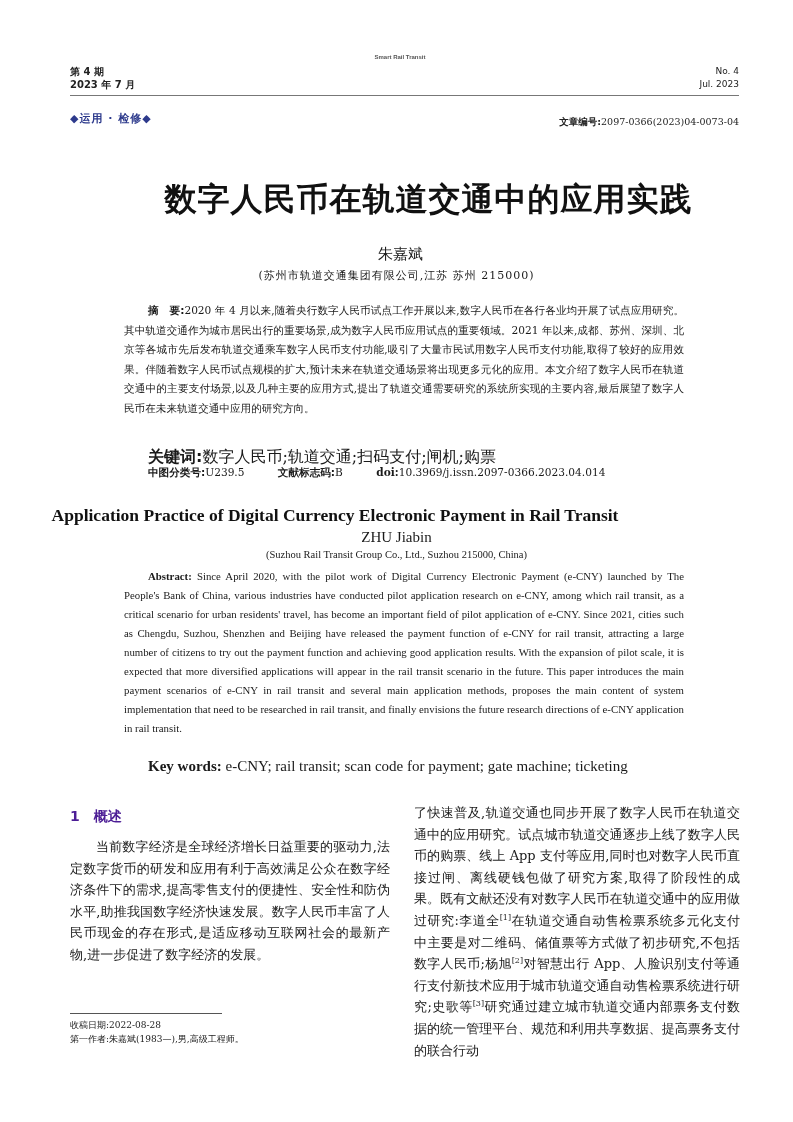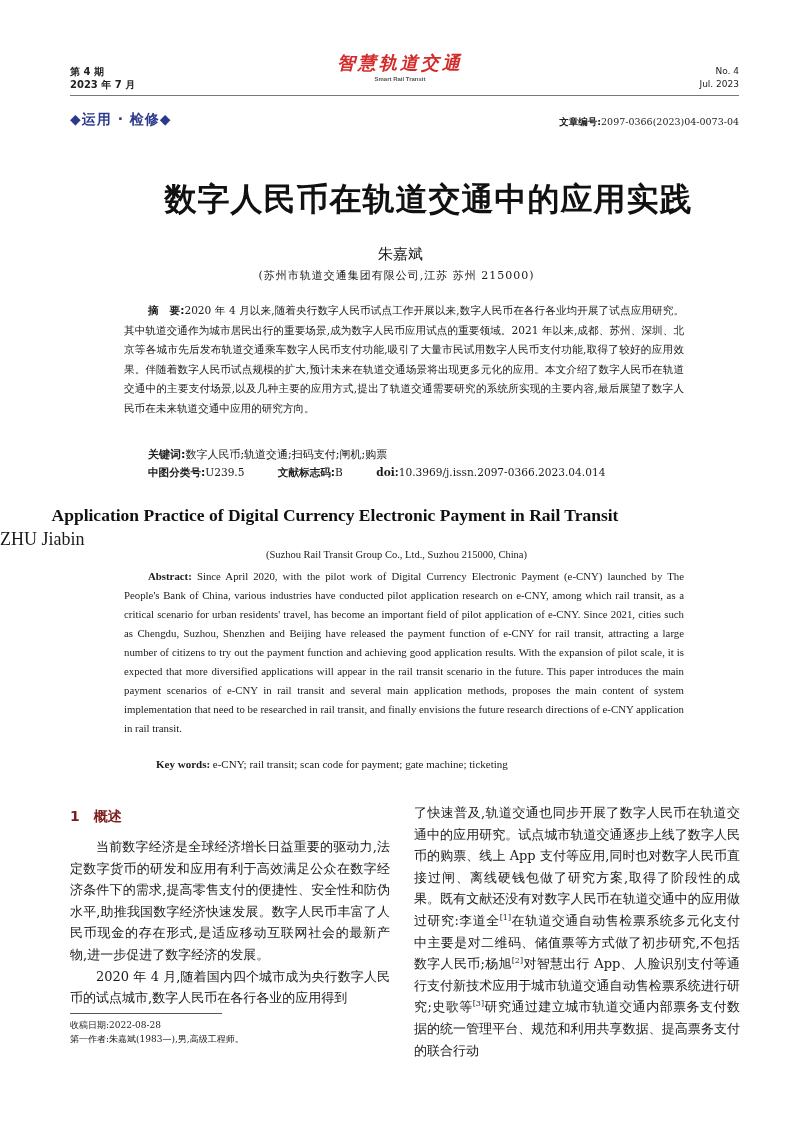--- a/index.html
+++ b/index.html
@@ -11,69 +11,68 @@
   .hdr-left { left: 70px; top: 65px; font-family: "DejaVu Sans", "Liberation Sans", sans-serif;
               font-size: 10px; line-height: 13px; font-weight: bold; color: #222; }
   .hdr-right { right: 54px; top: 65px; text-align: right; font-family: "DejaVu Sans", "Liberation Sans", sans-serif;
                font-size: 9px; line-height: 13px; color: #222; }
   .logo { left: 300px; top: 52px; width: 200px; text-align: center; }
   .logo-cn { font-family: "DejaVu Serif", serif; font-style: italic; font-weight: bold;
              color: #d42a2a; font-size: 18px; letter-spacing: 3px; line-height: 22px; }
   .logo-en { font-family: "Liberation Sans", sans-serif; font-weight: bold; font-size: 6px; color: #555; margin-top: 2px; }
   .hdr-rule { left: 70px; right: 54px; top: 95px; height: 0; border-top: 1.5px solid #777; }
 
-  .column-label { left: 70px; top: 111px; font-family: "DejaVu Sans", sans-serif; font-size: 14px;
+  .column-label { left: 70px; top: 111px; font-family: "DejaVu Sans", sans-serif; font-size: 11px;
                   color: #2d3a8c; font-weight: bold; letter-spacing: 1px; }
   .article-no { right: 54px; top: 116px; font-size: 9.5px; color: #222; }
   .article-no b { font-family: "DejaVu Sans", sans-serif; }
 
   .title { left: 0; width: 793px; top: 178px; text-align: center; font-family: "DejaVu Serif", serif;
            font-weight: bold; font-size: 32px; letter-spacing: 1px; color: #111; padding-left: 32px; }
   .author-cn { left: 4px; width: 793px; top: 245px; text-align: center; font-size: 15px; }
   .affil-cn { left: 0; width: 793px; top: 268px; text-align: center; font-size: 11px; letter-spacing: 1px; }
 
   .abs-block { left: 124px; width: 560px; top: 301px; font-size: 10.6px; line-height: 19.5px; text-align: justify; }
   .abs-block .lead { font-weight: bold; font-family: "DejaVu Sans", sans-serif; }
-  .kw-line { left: 148px; top: 447px; font-size: 11px; }
+  .kw-line { left: 148px; top: 447px; font-size: 16px; }
   .cls-line { left: 148px; top: 466px; font-size: 10.6px; }
   .cls-line span.item { margin-right: 30px; }
   .bold-sans { font-weight: bold; font-family: "DejaVu Sans", sans-serif; }
 
   .en-title { left: 0; width: 670px; top: 505px; text-align: center; font-family: "Liberation Serif", serif;
               font-weight: bold; font-size: 17.5px; color: #111; }
-  .en-author { left: 0; width: 793px; top: 529px; text-align: left; font-family: "Liberation Serif", serif; font-size: 18px; }
+  .en-author { left: 0; width: 793px; top: 529px; text-align: center; font-family: "Liberation Serif", serif; font-size: 15px; }
   .en-affil { left: 0; width: 793px; top: 549px; text-align: center; font-family: "Liberation Serif", serif; font-size: 10.5px; }
   .en-abstract { left: 124px; width: 560px; top: 567px; font-family: "Liberation Serif", serif; font-size: 10.8px;
                  line-height: 19px; text-align: justify; }
   .en-abstract .lead { font-weight: bold; margin-left: 24px; }
-  .en-kw { left: 156px; top: 758px; font-family: "Liberation Serif", serif; font-size: 11px; }
+  .en-kw { left: 148px; top: 758px; font-family: "Liberation Serif", serif; font-size: 15px; }
 
   .sec-head { left: 70px; top: 808px; font-family: "DejaVu Sans", sans-serif; font-weight: bold;
-              font-size: 14px; color: #7f1d1d; }
+              font-size: 14px; color: #4c1d95; }
   .sec-head .num { margin-right: 14px; }
 
   .col-left { left: 70px; width: 320px; top: 836px; font-size: 13px; line-height: 21.6px; text-align: justify; }
   .col-left p { margin: 0; text-indent: 2em; }
   .col-right { left: 414px; width: 326px; top: 794px; font-size: 13px; line-height: 21.6px; text-align: justify; margin-top: 8px; }
   .col-right p { margin: 0; }
   sup { font-size: 8px; line-height: 0; }
 
   .fn-rule { left: 70px; width: 152px; top: 1013px; border-top: 1px solid #555; }
   .footnotes { left: 70px; top: 1018px; font-size: 9px; line-height: 14px; }
 </style>
 </head>
 <body>
 
 <div class="abs hdr-left">
   <div>第 4 期</div>
   <div>2023 年 7 月</div>
 </div>
 
 <div class="abs logo">
-  <div class="logo-cn">智慧轨道交通</div>
   <div class="logo-en">Smart Rail Transit</div>
 </div>
 
 <div class="abs hdr-right">
   <div>No. 4</div>
   <div>Jul. 2023</div>
 </div>
 
 <div class="abs hdr-rule"></div>
 
@@ -112,21 +111,20 @@
 <div class="abs en-kw">
   <b>Key words:</b> <span>e-CNY; rail transit; scan code for payment; gate machine; ticketing</span>
 </div>
 
 <div class="abs sec-head">
   <span class="num">1</span><span>概述</span>
 </div>
 
 <div class="abs col-left">
   <p>当前数字经济是全球经济增长日益重要的驱动力,法定数字货币的研发和应用有利于高效满足公众在数字经济条件下的需求,提高零售支付的便捷性、安全性和防伪水平,助推我国数字经济快速发展。数字人民币丰富了人民币现金的存在形式,是适应移动互联网社会的最新产物,进一步促进了数字经济的发展。</p>
-  <p>2020 年 4 月,随着国内四个城市成为央行数字人民币的试点城市,数字人民币在各行各业的应用得到</p>
 </div>
 
 <div class="abs col-right">
   <p><span>了快速普及,轨道交通也同步开展了数字人民币在轨道交通中的应用研究。试点城市轨道交通逐步上线了数字人民币的购票、线上 App 支付等应用,同时也对数字人民币直接过闸、离线硬钱包做了研究方案,取得了阶段性的成果。既有文献还没有对数字人民币在轨道交通中的应用做过研究:李道全</span><sup>[1]</sup><span>在轨道交通自动售检票系统多元化支付中主要是对二维码、储值票等方式做了初步研究,不包括数字人民币;杨旭</span><sup>[2]</sup><span>对智慧出行 App、人脸识别支付等通行支付新技术应用于城市轨道交通自动售检票系统进行研究;史歌等</span><sup>[3]</sup><span>研究通过建立城市轨道交通内部票务支付数据的统一管理平台、规范和利用共享数据、提高票务支付的联合行动</span></p>
 </div>
 
 <div class="abs fn-rule"></div>
 <div class="abs footnotes">
   <div>收稿日期:2022-08-28</div>
   <div>第一作者:朱嘉斌(1983—),男,高级工程师。</div>

